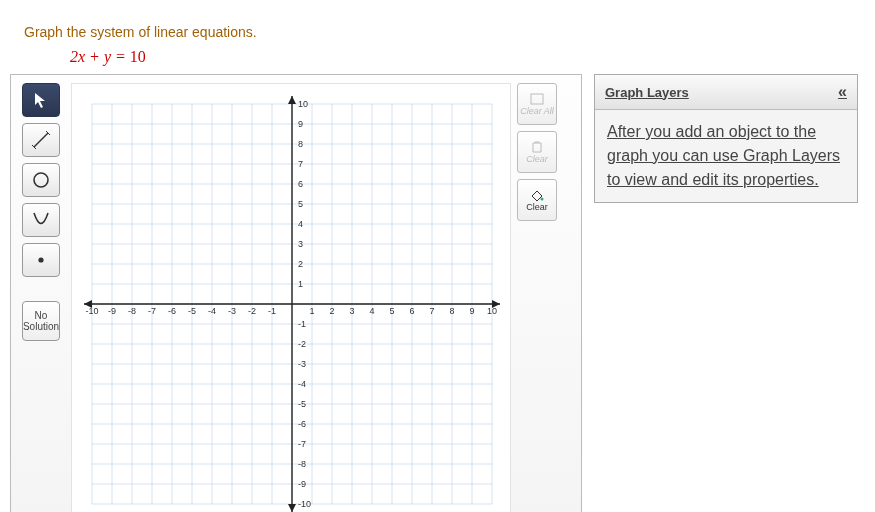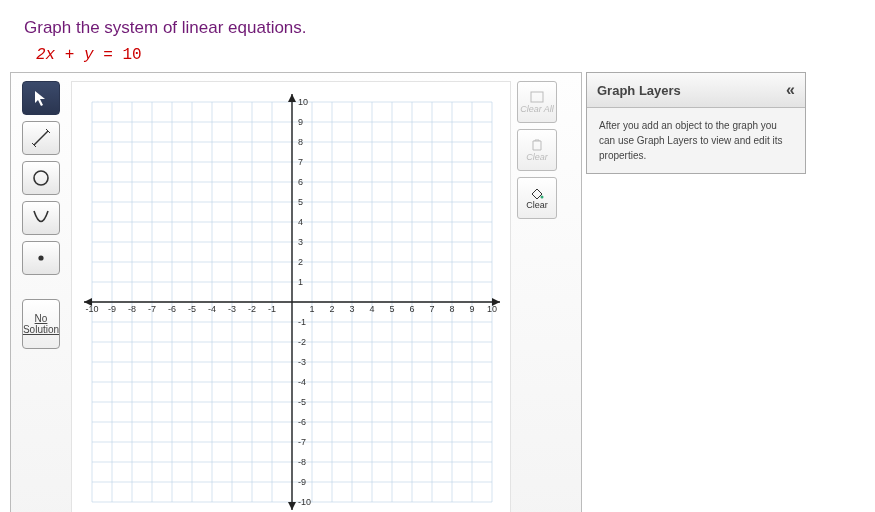--- a/index.html
+++ b/index.html
@@ -3,22 +3,22 @@
 <meta charset="utf-8">
 <style>
   * { box-sizing: border-box; margin: 0; padding: 0; }
   body {
     font-family: Arial, Helvetica, sans-serif;
     font-size: 13px;
     color: #444;
     background: #fff;
     padding: 6px 10px;
   }
-  .question { margin: 12px 0 8px 14px; color: #701a75; font-size: 17px; }
-  .equations { margin-left: 26px; font-family: Liberation Mono, monospace; font-style: italic; font-size: 16px; }
+  .question { margin: 18px 0 8px 14px; color: #a16207; font-size: 14px; }
+  .equations { margin-left: 60px; font-family: Liberation Serif, serif; font-style: italic; font-size: 16px; }
   .eq { white-space: pre; }
   .eq .r { color: #c00; font-style: normal; }
   .eq .nr { color: #c00; font-style: italic; }
 
   .workspace {
     display: flex;
     align-items: flex-start;
     margin-top: 8px;
     gap: 0;
   }
@@ -50,21 +50,21 @@
     display:flex; align-items:center; justify-content:center;
     font-size: 18px;
     cursor: pointer;
   }
   .tool.active {
     background: linear-gradient(#3b4a6b,#2a3550);
     border-color:#2a3550;
     color:#fff;
   }
   .tool.nosol {
-    height: 50px; font-size:10px; line-height:11px; text-align:center; background:linear-gradient(#fff,#eee);text-decoration:underline;
+    height: 40px; font-size:10px; line-height:11px; text-align:center; background:linear-gradient(#fff,#eee);
   }
   .help {
     margin-top: auto;
     display:flex; align-items:center; gap:4px;
     color:#666; font-size:11px; text-decoration:underline;
     cursor:pointer;
     padding-top: 90px;
   }
 
   .graph-wrap {
@@ -89,34 +89,35 @@
     width:40px; height:42px;
     border:1px solid #bbb; border-radius:3px;
     background:linear-gradient(#fff,#eee);
     display:flex; flex-direction:column; align-items:center; justify-content:center;
     font-size:9px; color:#777; cursor:pointer;
   }
   .sbtn.disabled { color:#bbb;font-style:italic; }
 
   
   .layers {
-    margin-left: 4px;
+    margin-left: 12px;
     border:1px solid #aaa;
-    width: 220px;
+    width: 264px;
+    text-decoration: underline;
   }
   .layers-hdr {
     background: linear-gradient(#fafafa,#e3e3e3);
     border-bottom:1px solid #bbb;
     padding:8px 10px;
     display:flex; align-items:center; justify-content:space-between;
     font-weight:bold; font-size:13px;
   }
   .layers-body {
     padding:10px 12px;
-    font-size:10px; color:#444; line-height:1.5;
+    font-size:16px; color:#444; line-height:1.5;
     background:#f4f4f4;
   }
   .cv { font-size:16px; font-weight:bold; }
 
 </style>
 </head>
 <body>
 
 <div class="question">Graph the system of linear equations.</div>
 <div class="equations">

